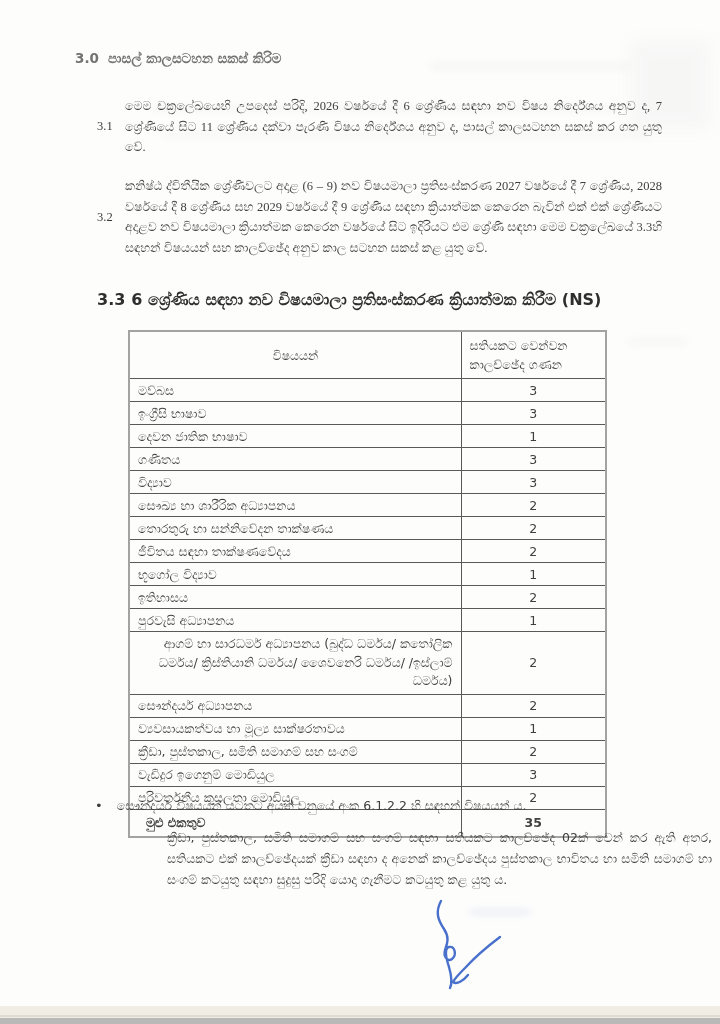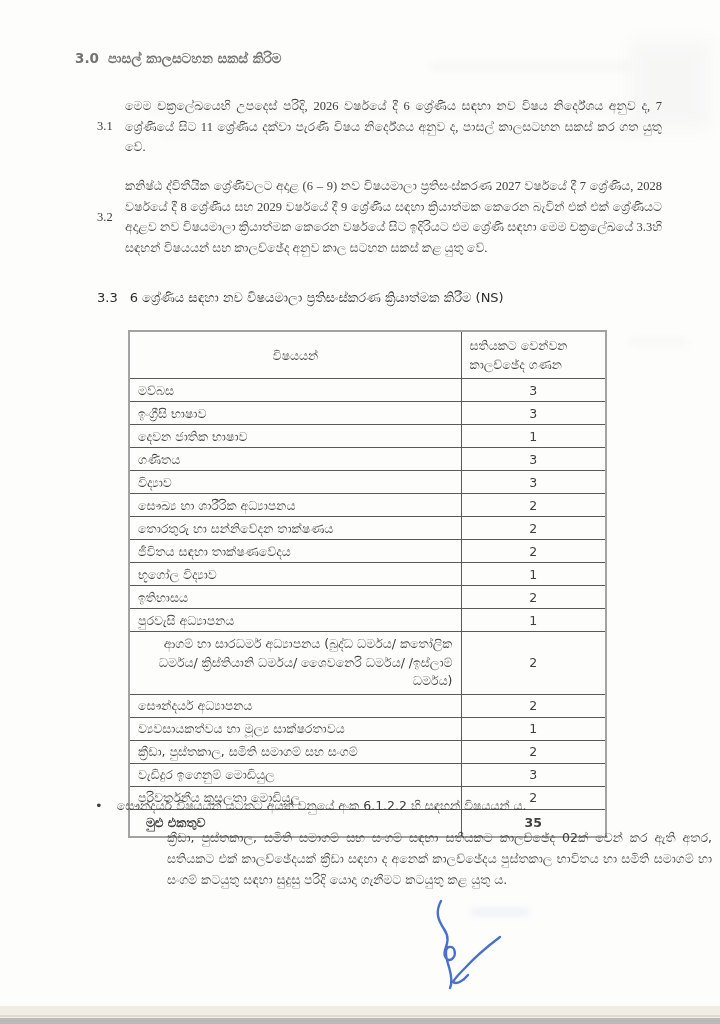--- a/index.html
+++ b/index.html
@@ -10,22 +10,22 @@
   }
   
   .h-main{position:absolute;left:75px;top:50px;display:flex;gap:9px;
     font-size:13.5px;font-weight:bold;color:#737373;}
   .num-para{position:absolute;display:flex;align-items:center;font-family:Liberation Serif, serif;}
   .num-para .pnum{width:28px;flex:0 0 28px;font-size:12.5px;color:#3b3b3b;}
   .num-para .ptext{width:537px;font-size:12.5px;line-height:20.5px;
     text-align:justify;color:#3f3f3f;}
   #sec31{left:97px;top:96px;}
   #sec32{left:97px;top:176px;}
-  .h-sub{position:absolute;left:97px;top:290px;display:flex;gap:12px;
-    font-size:13px;font-weight:normal;color:#2e2e2e;}
+  .h-sub{position:absolute;left:97px;top:290px;display:flex;gap:6px;
+    font-size:16px;font-weight:bold;color:#2e2e2e;}
   
   .periods-table{
     position:absolute;left:128px;top:330px;width:477px;
     border-collapse:collapse;table-layout:fixed;
     font-size:12.5px;color:#3f3f3f;
   }
   .periods-table col.c-subj{width:332px;}
   .periods-table col.c-num{width:145px;}
   .periods-table th,.periods-table td{
     border:1px solid #595959;padding:1px 8px;vertical-align:middle;

